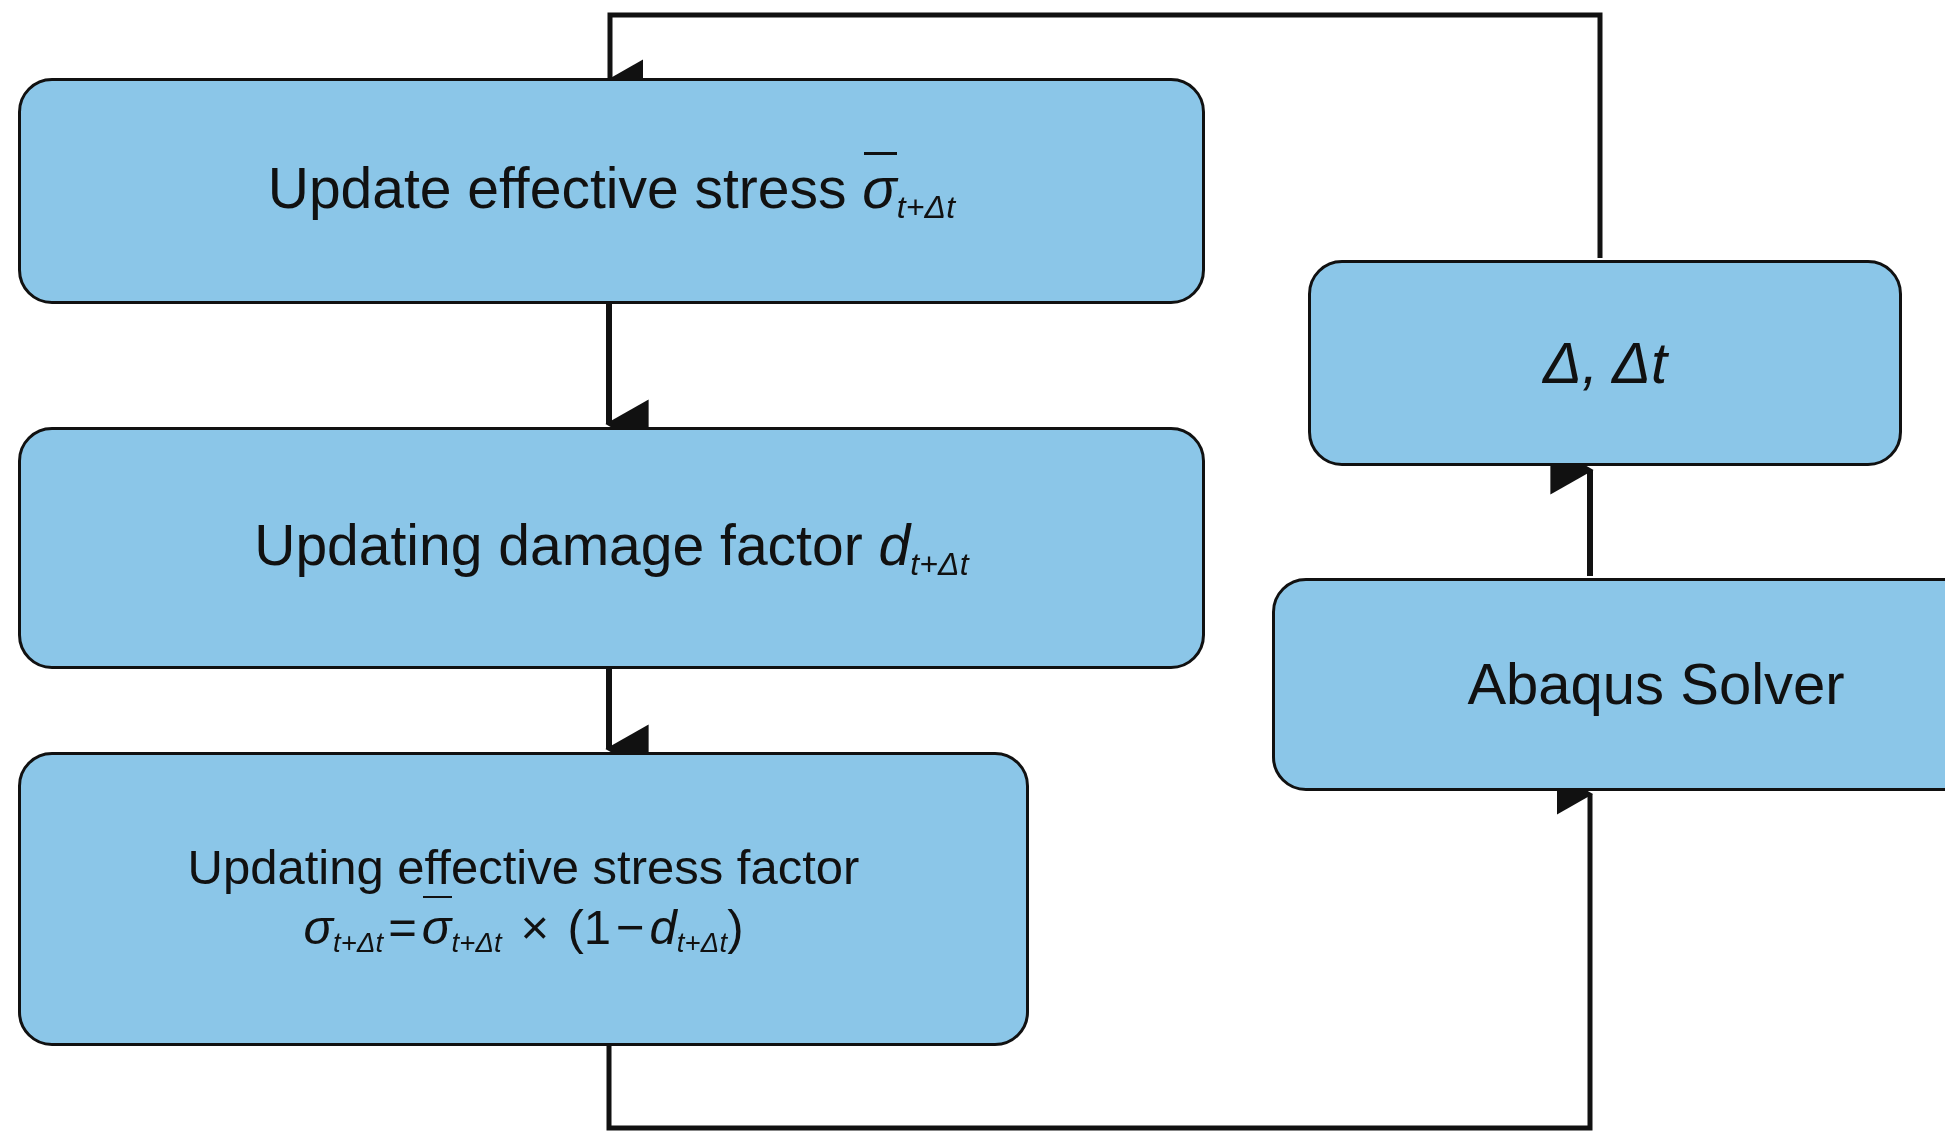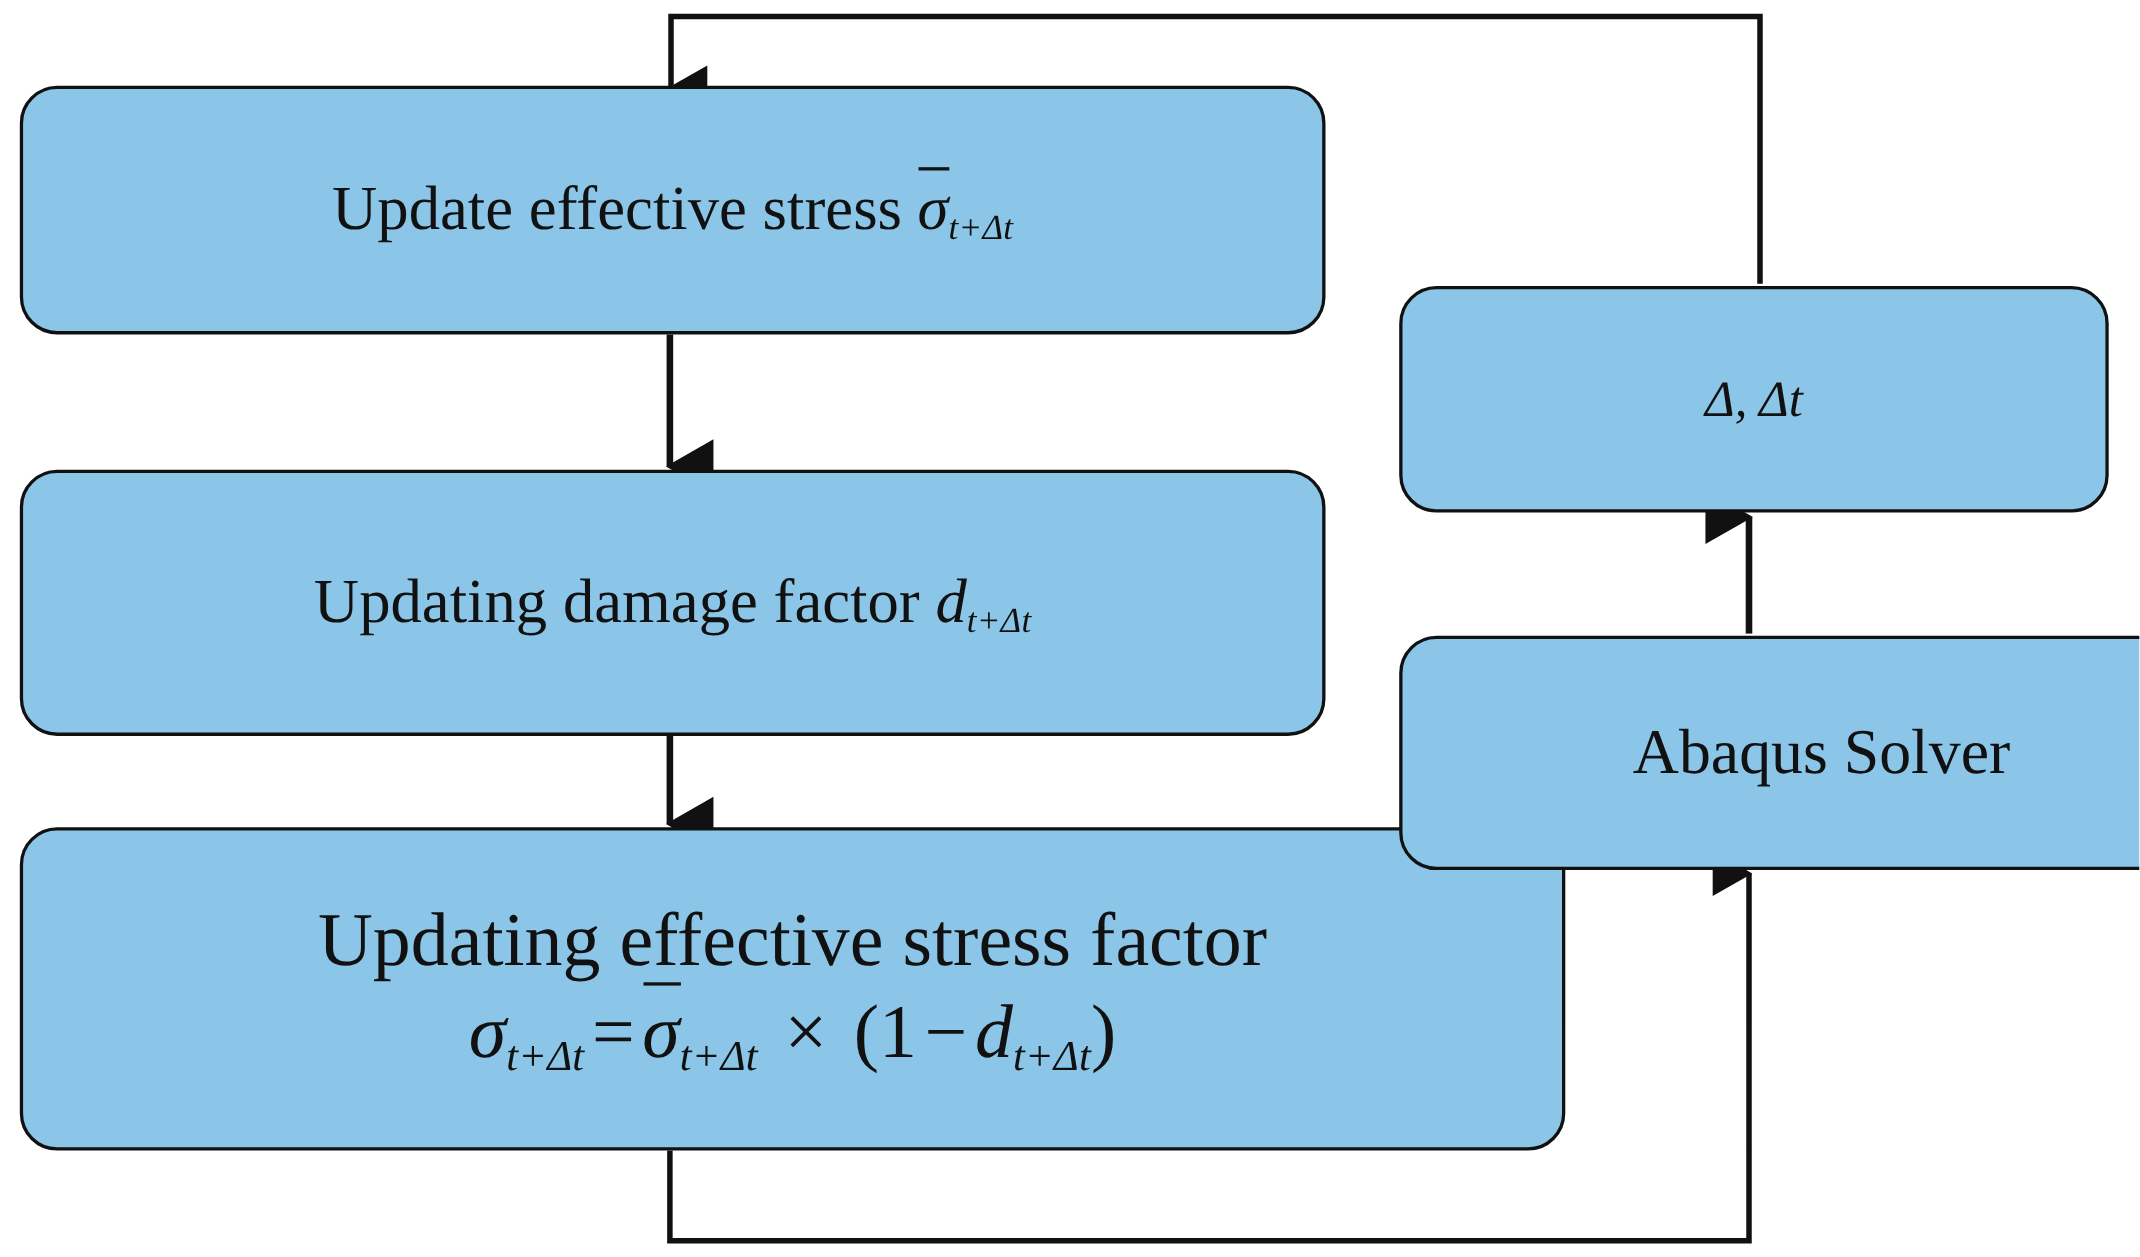--- a/index.html
+++ b/index.html
@@ -6,21 +6,21 @@
     margin: 0;
     padding: 0;
     background: #ffffff;
   }
   #canvas {
     position: relative;
     width: 1945px;
     height: 1143px;
     background: #ffffff;
     overflow: hidden;
-    font-family: Liberation Serif, serif;
+    font-family: Liberation Sans, sans-serif;
     border-radius: 13px;
   }
   .node {
     position: absolute;
     box-sizing: border-box;
     background: #8BC6E8;
     border: 3px solid #111111;
     border-radius: 34px;
     display: flex;
     flex-direction: column;
@@ -38,29 +38,29 @@
   
   #node-update-effective-stress {
     left: 18px;  top: 78px;   width: 1187px; height: 226px;
     font-size: 57px;
   }
   #node-updating-damage-factor {
     left: 18px;  top: 427px;  width: 1187px; height: 242px;
     font-size: 57px;
   }
   #node-updating-effective-stress-factor {
-    left: 18px;  top: 752px;  width: 1405px; height: 294px;
-    font-size: 69px;
+    left: 18px;  top: 752px;  width: 1011px; height: 294px;
+    font-size: 49px;
   }
   #node-updating-effective-stress-factor .line + .line { margin-top: 2px; }
 
   
   #node-delta-dt {
-    left: 1272px; top: 260px; width: 645px; height: 206px;
-    font-size: 46px;
+    left: 1308px; top: 260px; width: 594px; height: 206px;
+    font-size: 58px;
   }
   #node-abaqus-solver {
     left: 1272px; top: 578px; width: 768px; height: 213px;
     font-size: 58px;
   }
 
   
   .mi { font-style: italic; }
   .sub {
     font-size: 0.56em;

